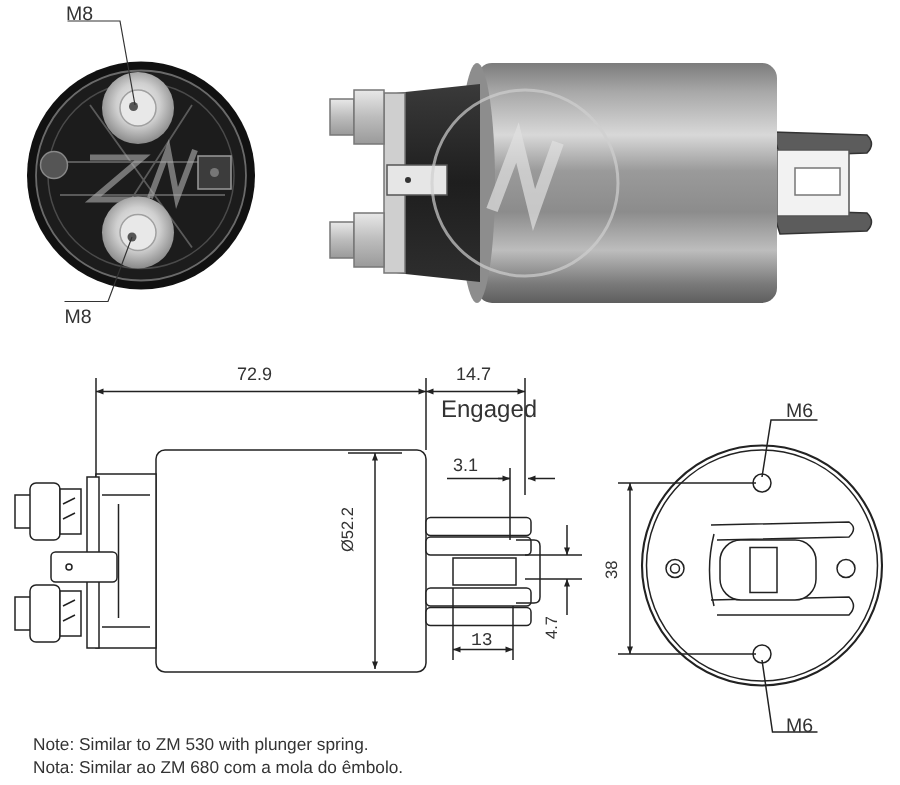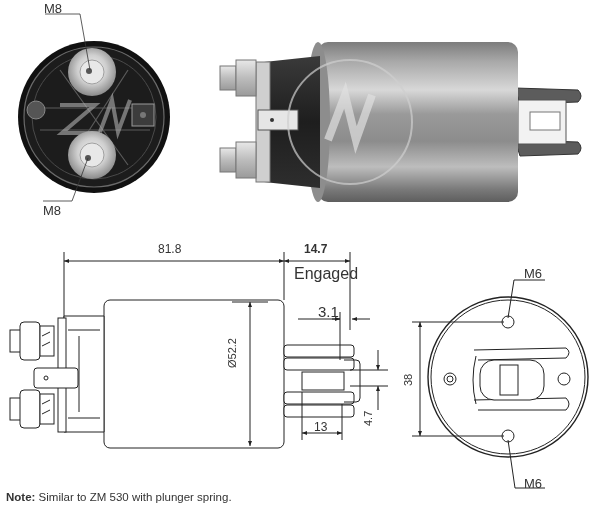--- a/index.html
+++ b/index.html
@@ -1,20 +1,20 @@
 <!DOCTYPE html>
 <html><head>
 <meta charset="utf-8">
 <style>
   html, body { margin:0; padding:0; background:#ffffff; }
   body { width:600px; height:523px; position:relative; overflow:hidden; font-family:"Liberation Sans", sans-serif; color:#333; }
   .layer { position:absolute; left:0; top:0; }
   .lbl { position:absolute; font-size:13px; color:#333; font-family:"Liberation Sans", sans-serif; white-space:nowrap; }
   .notes { position:absolute; left:6px; top:490px; font-size:11.5px; line-height:15px; color:#333; }
-  .notes b { font-weight:bold; }
+  .notes b { font-weight:normal;margin-left:16px; }
 </style>
 </head>
 <body>
 
 <svg class="layer" width="600" height="523" viewBox="0 0 600 523">
   <defs>
     <radialGradient id="termGrad" cx="50%" cy="45%" r="55%">
       <stop offset="0%" stop-color="#f4f4f4"></stop>
       <stop offset="55%" stop-color="#cfcfcf"></stop>
       <stop offset="100%" stop-color="#8a8a8a"></stop>
@@ -168,26 +168,27 @@
     <line x1="420" y1="322" x2="420" y2="436" marker-start="url(#arr)" marker-end="url(#arr)"></line>
 
     <path d="M508,318 L514,280 L545,280"></path>
     <path d="M508,440 L515,488 L545,488"></path>
   </g>
 </svg>
 
 <div class="lbl" style="left:44px; top:1px;">M8</div>
 <div class="lbl" style="left:43px; top:203px;">M8</div>
 
-<div class="lbl" style="left:158px; top:242px; font-size:12px;">81.8</div>
-<div class="lbl" style="left:304px; top:242px; font-size:12px;font-weight:bold;">14.7</div>
+<div class="lbl" style="left:158px; top:242px; font-size:12px;">72.9</div>
+<div class="lbl" style="left:304px; top:242px; font-size:12px;">14.7</div>
 <div class="lbl" style="left:294px; top:265px; font-size:16px;">Engaged</div>
-<div class="lbl" style="left:302px; top:303px; font-size:15px;margin-left:16px;">3.1</div>
+<div class="lbl" style="left:302px; top:303px; font-size:12px;">3.1</div>
 <div class="lbl" style="left:226px; top:368px; transform:rotate(-90deg); transform-origin:left top; font-size:11px;">Ø52.2</div>
 <div class="lbl" style="left:362px; top:426px; transform:rotate(-90deg); transform-origin:left top; font-size:11px;">4.7</div>
-<div class="lbl" style="left:314px; top:420px; font-size:12px;">13</div>
+<div class="lbl" style="left:314px; top:420px; font-size:12px;font-family:Liberation Mono, monospace;">13</div>
 <div class="lbl" style="left:402px; top:386px; transform:rotate(-90deg); transform-origin:left top; font-size:11px;">38</div>
 <div class="lbl" style="left:524px; top:266px;">M6</div>
 <div class="lbl" style="left:524px; top:476px;">M6</div>
 
 <div class="notes">
   <div><b>Note:</b><span> Similar to ZM 530 with plunger spring.</span></div>
+  <div><b>Nota:</b><span> Similar ao ZM 680 com a mola do êmbolo.</span></div>
 </div>
 
 </body></html>

